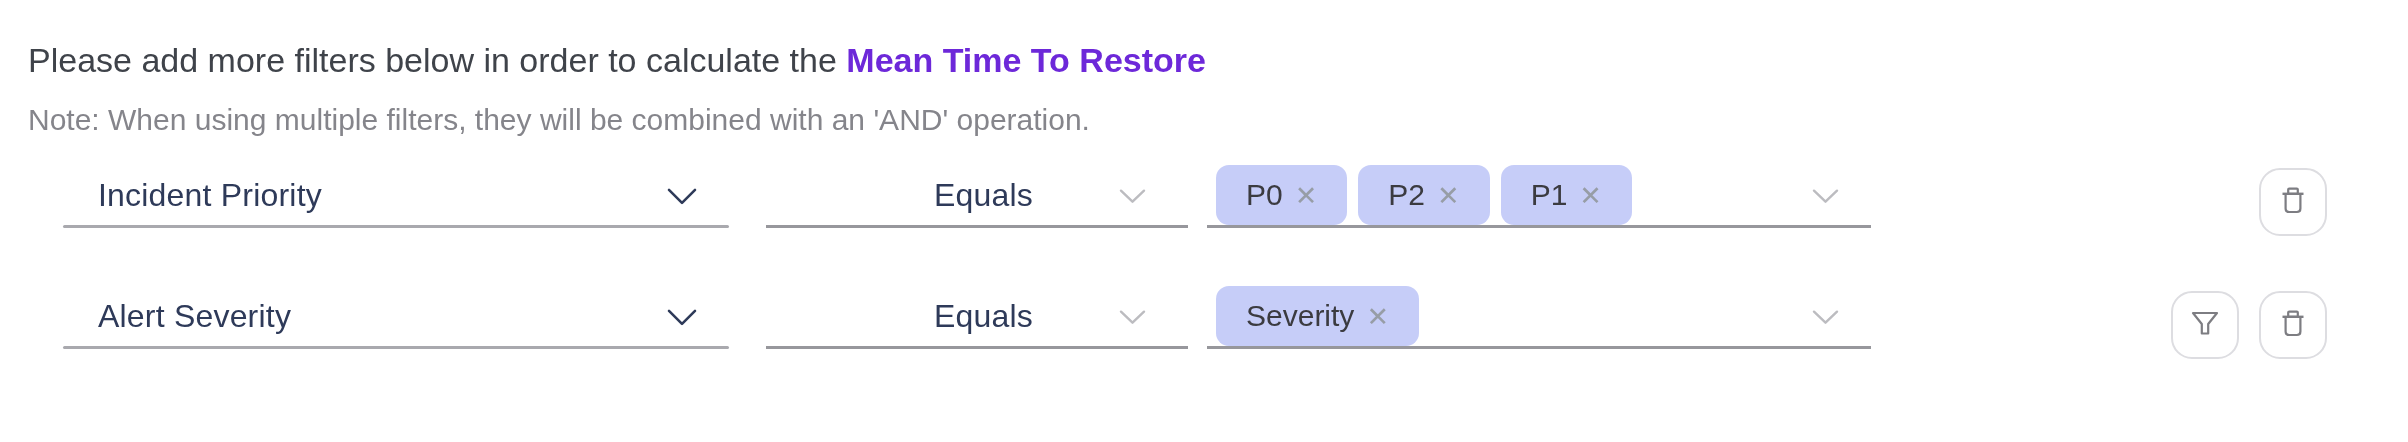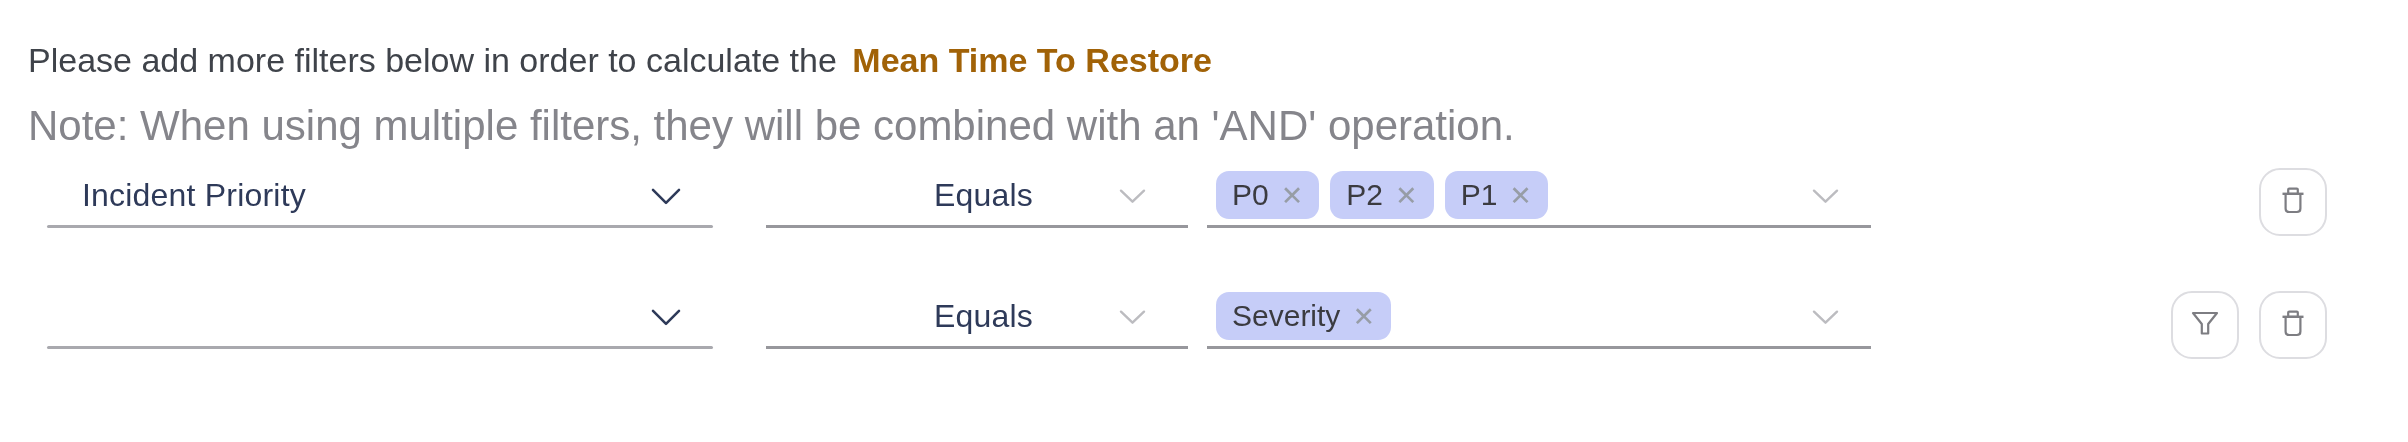--- a/index.html
+++ b/index.html
@@ -4,51 +4,51 @@
 <style>
   html,body{margin:0;padding:0;}
   body{
     width:2408px;height:442px;position:relative;background:#ffffff;
     font-family:"Liberation Sans", sans-serif;overflow:hidden;
   }
   .heading{
     position:absolute;left:28px;top:40px;font-size:34px;line-height:40px;
     color:#3f434a;white-space:pre;
   }
-  .heading b{font-weight:700;color:#a16207;margin-left:6px;}
+  .heading b{font-weight:700;color:#6d28d9;}
   .note{
-    position:absolute;left:28px;top:100px;font-size:42px;line-height:40px;
-    color:#85858b;white-space:pre;margin-top:6px;
+    position:absolute;left:28px;top:100px;font-size:30px;line-height:40px;
+    color:#85858b;white-space:pre;
   }
   .select{
     position:absolute;height:66px;display:flex;align-items:center;
     box-sizing:border-box;cursor:pointer;background:#fff;
   }
   .r1{top:162px;}
   .r2{top:283px;}
-  .f1{left:47px;width:666px;padding-left:35px;text-align:right;}
+  .f1{left:63px;width:666px;padding-left:35px;text-align:right;}
   .f2{left:766px;width:422px;padding-left:13px;justify-content:center;}
   .f3{left:1207px;width:664px;padding-left:9px;}
   .sel-text{
     font-size:32px;color:#2e3a59;letter-spacing:.2px;
   }
   .uline{
     position:absolute;left:0;right:0;bottom:0;height:3px;background:#97979c;
   }
   .uline.rounded{background:#a9a9ae;border-radius:3px;}
   .chev{
     position:absolute;top:50%;transform:translateY(-42%);
     display:flex;align-items:center;
   }
   .chev.pos-a{right:32px;}
   .chev.pos-b{right:42px;}
   .tags{display:flex;align-items:center;gap:11px;}
   .chip{
-    display:inline-flex;align-items:center;height:48px;border-radius:13px;
-    background:#c6cdf8;padding:0 16px;gap:12px;
+    display:inline-flex;align-items:center;height:60px;border-radius:13px;
+    background:#c6cdf8;padding:0 30px;gap:12px;
   }
   .chip-label{font-size:30px;color:#3b3b40;}
   .chip-x{
     font-size:27px;color:#979da6;cursor:pointer;line-height:1;
     font-family:"DejaVu Sans", sans-serif;
   }
   .icon-btn{
     position:absolute;width:68px;height:68px;box-sizing:border-box;
     border:2px solid #dddde1;border-radius:21px;background:#fff;
     display:flex;align-items:center;justify-content:center;cursor:pointer;
@@ -115,20 +115,21 @@
     <span>
       <svg width="24" height="27" viewBox="0 0 24 27" fill="none">
         <rect x="7.2" y="1.6" width="9.6" height="5.2" rx="1" stroke="#7d7d82" stroke-width="2.2"></rect>
         <line x1="1.5" y1="6.8" x2="22.5" y2="6.8" stroke="#7d7d82" stroke-width="2.4"></line>
         <path d="M4.6 6.8 L4.6 21.5 Q4.6 25 8.1 25 L15.9 25 Q19.4 25 19.4 21.5 L19.4 6.8" stroke="#7d7d82" stroke-width="2.2"></path>
       </svg>
     </span>
   </button>
 
   <div class="select f1 r2">
+    <span class="sel-text">Alert Severity</span>
     <span class="chev pos-a">
       <svg width="30" height="17" viewBox="0 0 30 17">
           <polyline points="2,2 15,15 28,2" fill="none" stroke="#2e3a59" stroke-width="2.6" stroke-linecap="round" stroke-linejoin="round"></polyline>
         </svg>
     </span>
     <span class="uline rounded"></span>
   </div>
 
   <div class="select f2 r2">
     <span class="sel-text">Equals</span>

